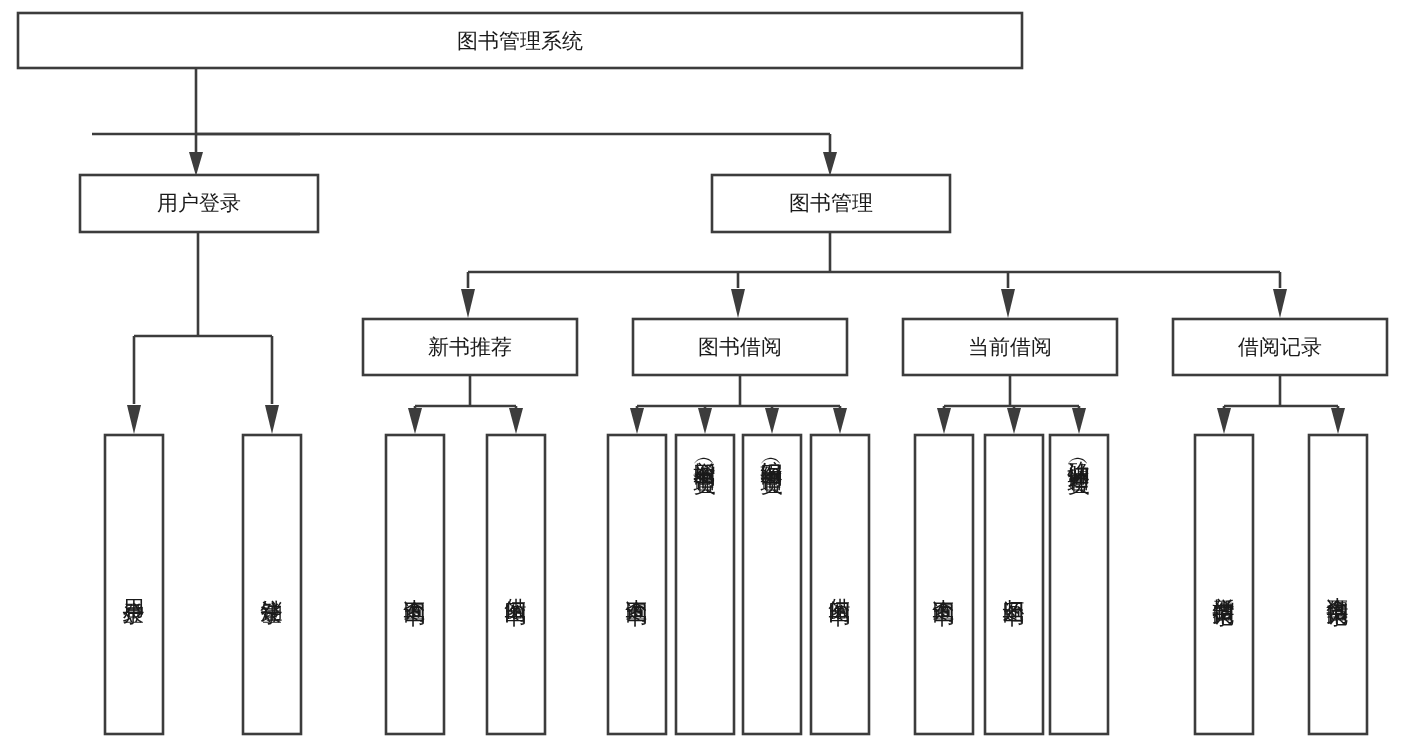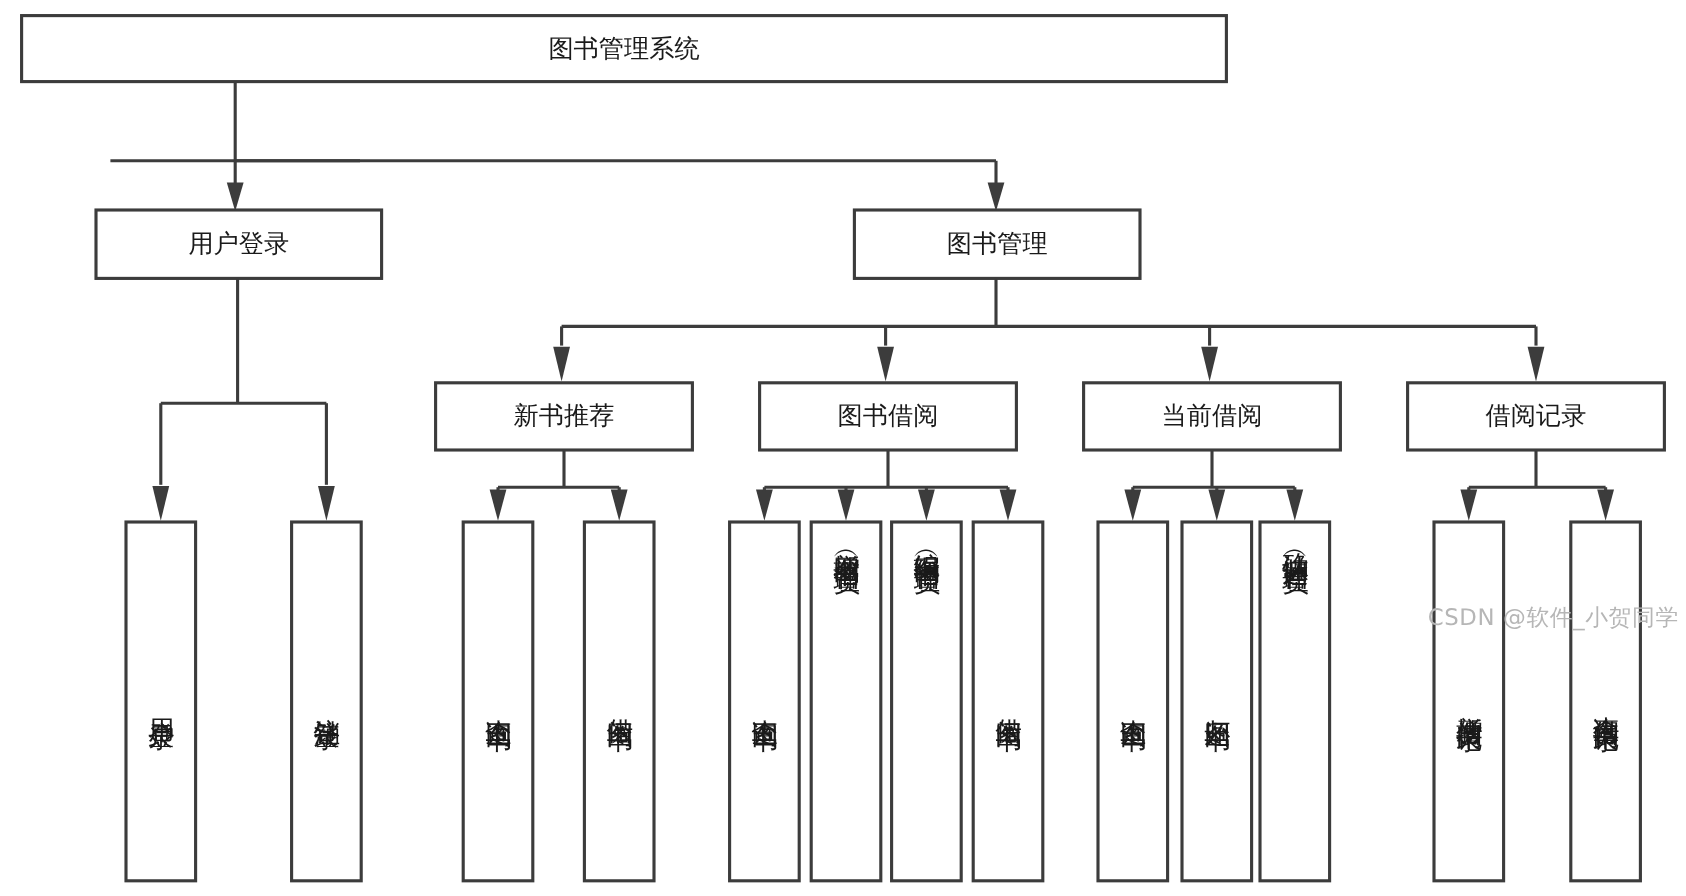--- a/index.html
+++ b/index.html
@@ -204,15 +204,14 @@
   <div class="vert-label top-aligned" style="left:743px; top:443px; width:58px; height:291px;">编辑图书（管理员）</div>
   <div class="vert-label" style="left:811px; top:435px; width:58px; height:299px;">借阅图书</div>
 
   <div class="vert-label" style="left:915px; top:435px; width:58px; height:299px;">查询图书</div>
   <div class="vert-label" style="left:985px; top:435px; width:58px; height:299px;">归还图书</div>
   <div class="vert-label top-aligned" style="left:1050px; top:443px; width:58px; height:291px;">确认归还（管理员）</div>
 
   <div class="vert-label" style="left:1195px; top:435px; width:58px; height:299px;">新增借阅记录</div>
   <div class="vert-label" style="left:1309px; top:435px; width:58px; height:299px;">查询借阅记录</div>
 
-  <div class="watermark">CSDN @软件_小贺同学</div>
 
 </div>
 
 </body></html>

